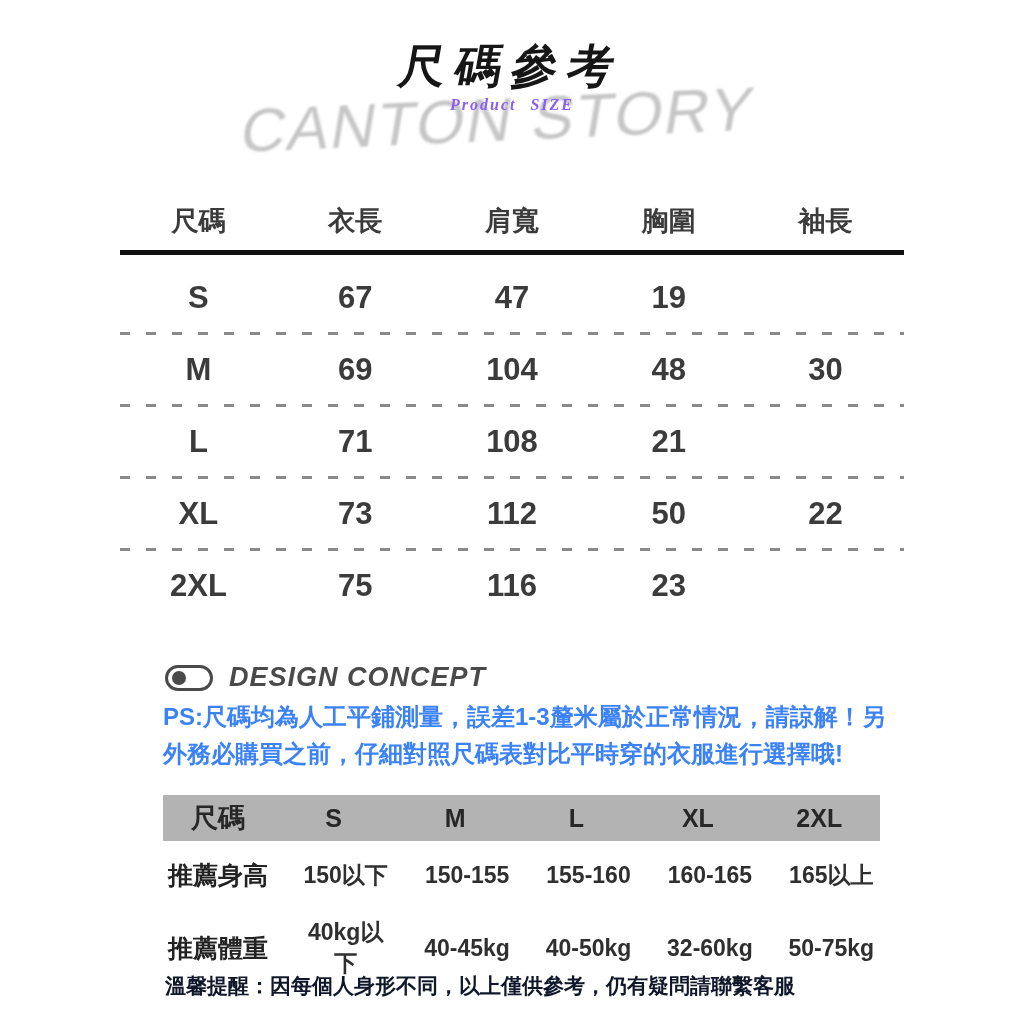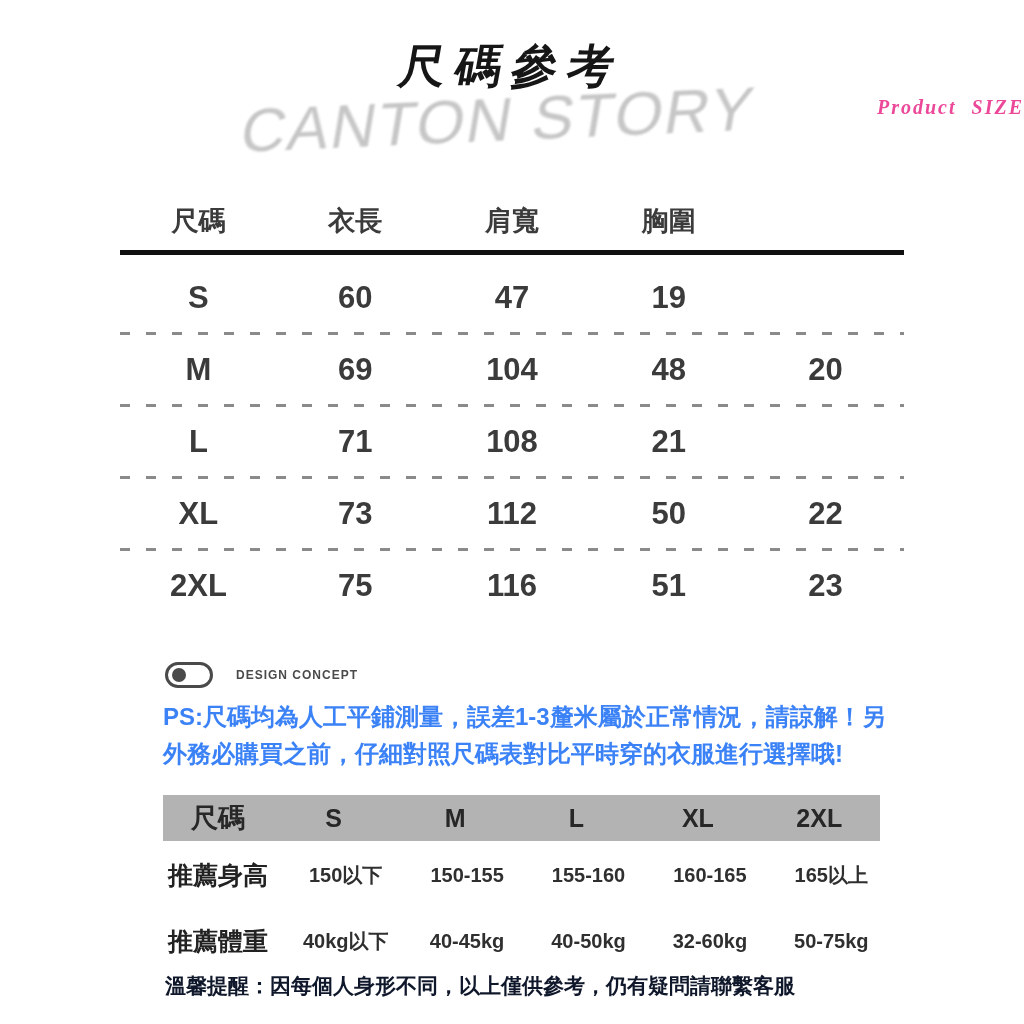--- a/index.html
+++ b/index.html
@@ -6,54 +6,54 @@
   #page{position:relative;width:1024px;height:1024px;background:#ffffff;overflow:hidden;
         font-family:"Liberation Sans","DejaVu Sans",sans-serif;}
 
   
   .watermark{position:absolute;top:84px;left:-14px;width:1024px;text-align:center;
     font-size:62px;font-weight:400;color:#c6c6c6;letter-spacing:2px;
     transform:rotate(-2.5deg) skewX(-12deg);filter:blur(1.2px);z-index:0;}
   .main-title{position:absolute;top:36px;left:0;width:1024px;text-align:center;
     font-size:46px;font-weight:bold;color:#161616;letter-spacing:10px;
     transform:skewX(-10deg);z-index:2;}
-  .sub-title{position:absolute;top:96px;left:0;width:1024px;text-align:right;
+  .sub-title{position:absolute;top:96px;left:0;width:1024px;text-align:center;
     font-family:"Liberation Serif","DejaVu Serif",serif;font-style:italic;font-weight:bold;
-    font-size:20px;color:#ec4899;letter-spacing:2px;word-spacing:8px;z-index:2;}
+    font-size:16px;color:#8b5cf6;letter-spacing:2px;word-spacing:8px;z-index:2;}
 
   
   .size-table{position:absolute;left:120px;top:195px;width:784px;z-index:2;}
   .st-head{display:grid;grid-template-columns:repeat(5,1fr);height:52px;align-items:center;}
   .st-head .cell{text-align:center;font-size:27px;font-weight:bold;color:#3b3b3b;}
   .thick-line{height:5px;background:#101010;margin-top:3px;}
   .st-rows{margin-top:8px;}
   .st-row{display:grid;grid-template-columns:repeat(5,1fr);height:69px;align-items:center;}
   .st-row .cell{text-align:center;font-size:31px;font-weight:bold;color:#3b3b3b;}
   .dash-sep{height:3px;background:repeating-linear-gradient(90deg,#8a8a8a 0 10px,transparent 10px 26px);}
 
   
   .dc-row{position:absolute;left:165px;top:662px;display:flex;align-items:center;z-index:2;}
   .toggle{position:relative;width:48px;height:26px;border:3px solid #4a4a4a;border-radius:15px;
     box-sizing:border-box;background:#fff;}
   .toggle .knob{position:absolute;left:4px;top:3px;width:14px;height:14px;border-radius:50%;
     background:#4a4a4a;}
-  .dc-label{margin-left:23px;font-size:12px;font-weight:bold;color:#4a4a4a;letter-spacing:1px;}
+  .dc-label{margin-left:16px;font-size:27px;font-weight:bold;color:#4a4a4a;letter-spacing:1px;font-style:italic;}
 
   
   .ps-note{position:absolute;left:163px;top:698px;width:732px;font-size:24px;font-weight:bold;
     color:#3b82f6;line-height:37px;z-index:2;}
 
   
   .rec-head{position:absolute;left:163px;top:795px;width:717px;height:46px;background:#b3b3b3;
     display:grid;grid-template-columns:110px repeat(5,1fr);align-items:center;z-index:2;}
   .rec-head .cell{text-align:center;font-size:25px;font-weight:bold;color:#272727;}
   .rec-head .cell.first{font-size:27px;}
   .rec-row{position:absolute;left:163px;width:717px;height:48px;
     display:grid;grid-template-columns:110px repeat(5,1fr);align-items:center;z-index:2;gap:24px;}
-  .rec-row .cell{text-align:center;font-size:20px;font-weight:bold;color:#2f2f2f;}
+  .rec-row .cell{text-align:center;font-size:23px;font-weight:bold;color:#2f2f2f;}
   .rec-row .cell.first{font-size:25px;color:#222;}
   .rec-row.r1{top:851px;}
   .rec-row.r2{top:917px;}
   .footer-note{position:absolute;left:165px;top:972px;width:740px;font-size:21px;font-weight:bold;
     color:#0f172a;z-index:2;}
 </style>
 </head>
 <body>
 
 <div id="page">
@@ -61,38 +61,39 @@
   <div class="watermark">CANTON STORY</div>
   <div class="main-title">尺碼參考</div>
   <div class="sub-title">Product SIZE</div>
 
   <div class="size-table">
     <div class="st-head">
       <div class="cell">尺碼</div>
       <div class="cell">衣長</div>
       <div class="cell">肩寬</div>
       <div class="cell">胸圍</div>
+      <div class="cell">袖長</div>
     </div>
     <div class="thick-line"></div>
 
     <div class="st-rows">
       <div class="st-row">
         <div class="cell">S</div>
-        <div class="cell">60</div>
+        <div class="cell">67</div>
         <div class="cell">47</div>
         <div class="cell">19</div>
       </div>
       <div class="dash-sep"></div>
 
       <div class="st-row">
         <div class="cell">M</div>
         <div class="cell">69</div>
         <div class="cell">104</div>
         <div class="cell">48</div>
-        <div class="cell">20</div>
+        <div class="cell">30</div>
       </div>
       <div class="dash-sep"></div>
 
       <div class="st-row">
         <div class="cell">L</div>
         <div class="cell">71</div>
         <div class="cell">108</div>
         <div class="cell">21</div>
       </div>
       <div class="dash-sep"></div>
@@ -103,21 +104,20 @@
         <div class="cell">112</div>
         <div class="cell">50</div>
         <div class="cell">22</div>
       </div>
       <div class="dash-sep"></div>
 
       <div class="st-row">
         <div class="cell">2XL</div>
         <div class="cell">75</div>
         <div class="cell">116</div>
-        <div class="cell">51</div>
         <div class="cell">23</div>
       </div>
     </div>
   </div>
 
   <div class="dc-row">
     <span class="toggle">
         <span class="knob"></span>
       </span>
     <span class="dc-label">DESIGN CONCEPT</span>

